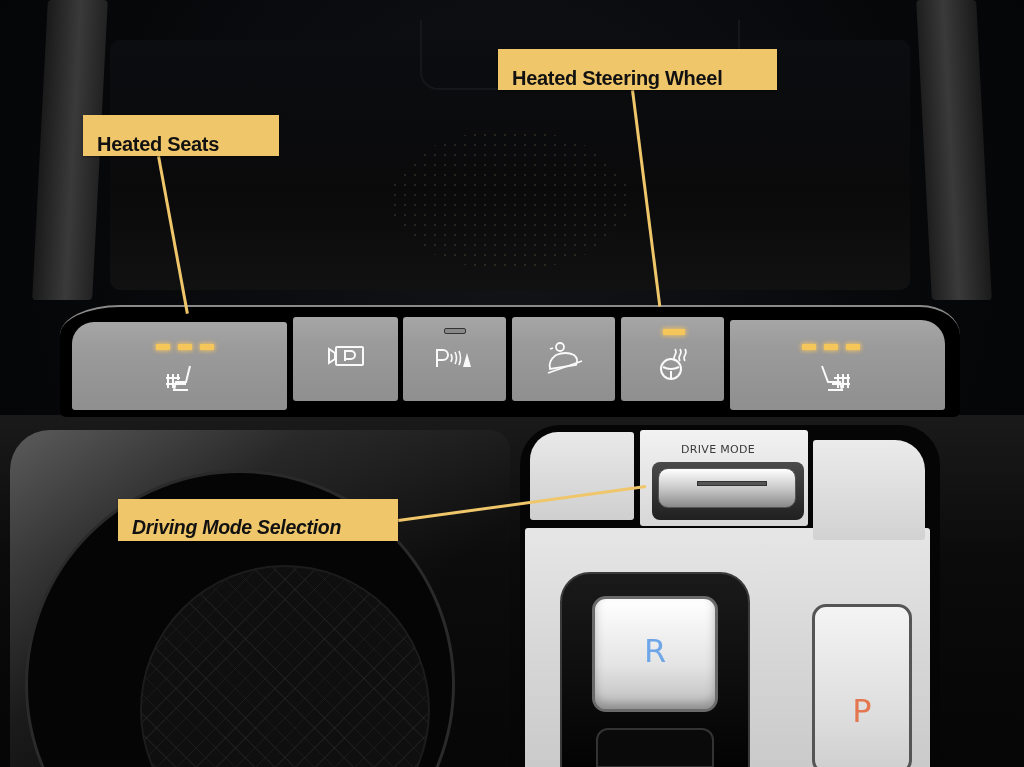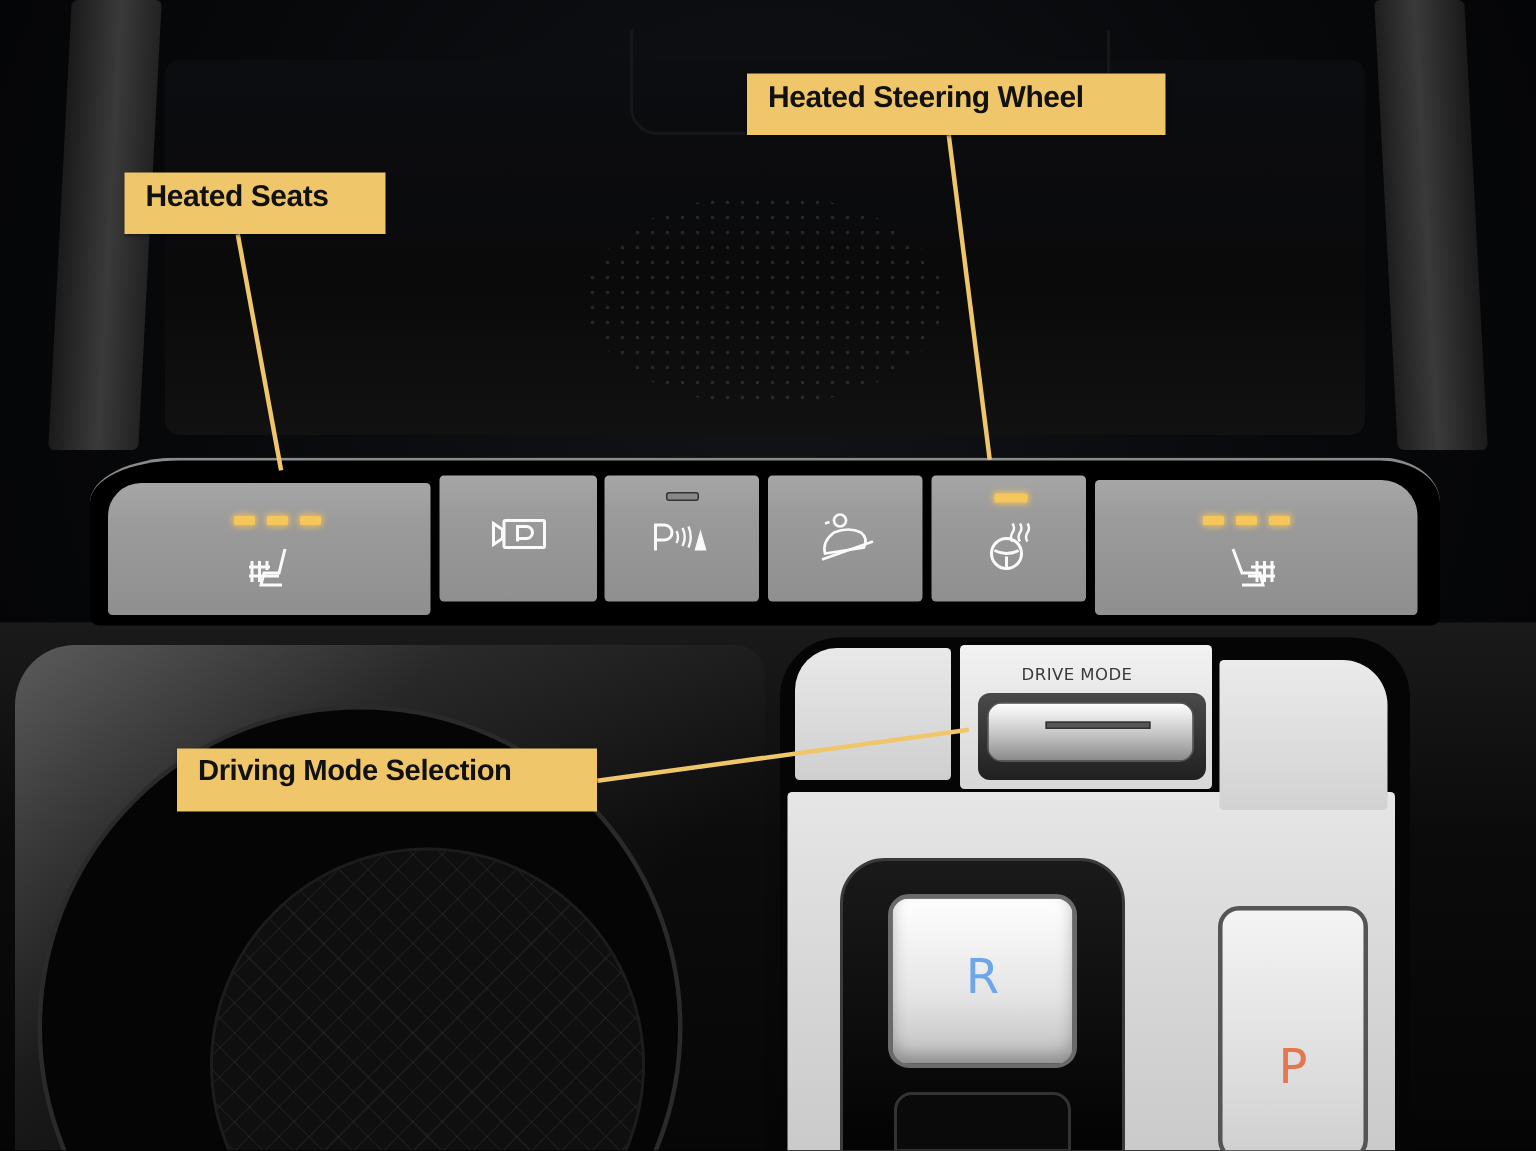--- a/index.html
+++ b/index.html
@@ -87,25 +87,25 @@
   .shift-slot { position: absolute; left: 596px; top: 728px; width: 118px; height: 40px;
     background: #0a0a0a; border-radius: 12px 12px 0 0; border: 2px solid #333; }
   .park-key { position: absolute; left: 812px; top: 604px; width: 100px; height: 170px;
     background: linear-gradient(180deg, #f4f4f4 0%, #dcdcdc 70%, #cfcfcf 100%);
     border-radius: 14px; border: 3px solid #555; }
   .park-letter { position: absolute; left: 812px; top: 692px; width: 100px; text-align: center;
     font-size: 32px; color: #e4774f; font-family: "DejaVu Sans", sans-serif; }
 
   
   .callout { position: absolute; background: #f0c66b; color: #111; font-family: "Liberation Sans", sans-serif;
-    font-weight: bold; font-size: 20px; line-height: 1; padding: 6px 14px; white-space: nowrap;
+    font-weight: bold; font-size: 20px; line-height: 1; padding: 19px 14px; white-space: nowrap;
     box-shadow: 0 1px 2px rgba(0,0,0,0.4); letter-spacing: -0.3px; }
-  .callout-heated-seats { left: 83px; top: 115px; width: 174px; height: 41px; }
+  .callout-heated-seats { left: 83px; top: 115px; width: 196px; height: 41px; }
   .callout-steering { left: 498px; top: 49px; width: 279px; height: 41px; }
-  .callout-drive-mode { left: 118px; top: 499px; width: 280px; height: 42px; font-size: 19.5px; }
+  .callout-drive-mode { left: 118px; top: 499px; width: 280px; height: 42px; font-size: 19.5px; font-style: italic; }
   .leader { position: absolute; background: #f0c66b; transform-origin: 0 0; height: 3px; }
 
   
   .brand-badge { position: absolute; left: 856px; top: 0; width: 168px; height: 46px; background: #26388a;
     color: #fff; font-family: "Liberation Sans", sans-serif; font-weight: bold; font-size: 14px;
     display: flex; align-items: center; justify-content: center; letter-spacing: 0.2px; }
 </style>
 </head>
 <body>
 

